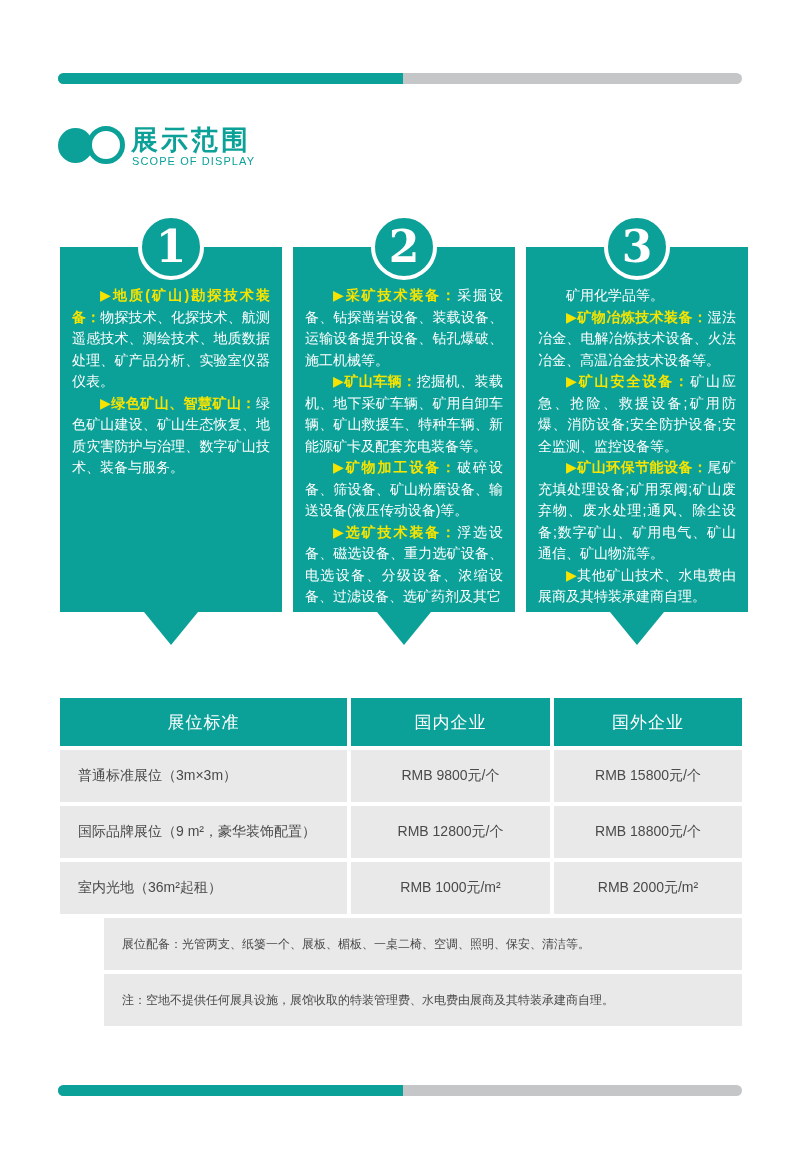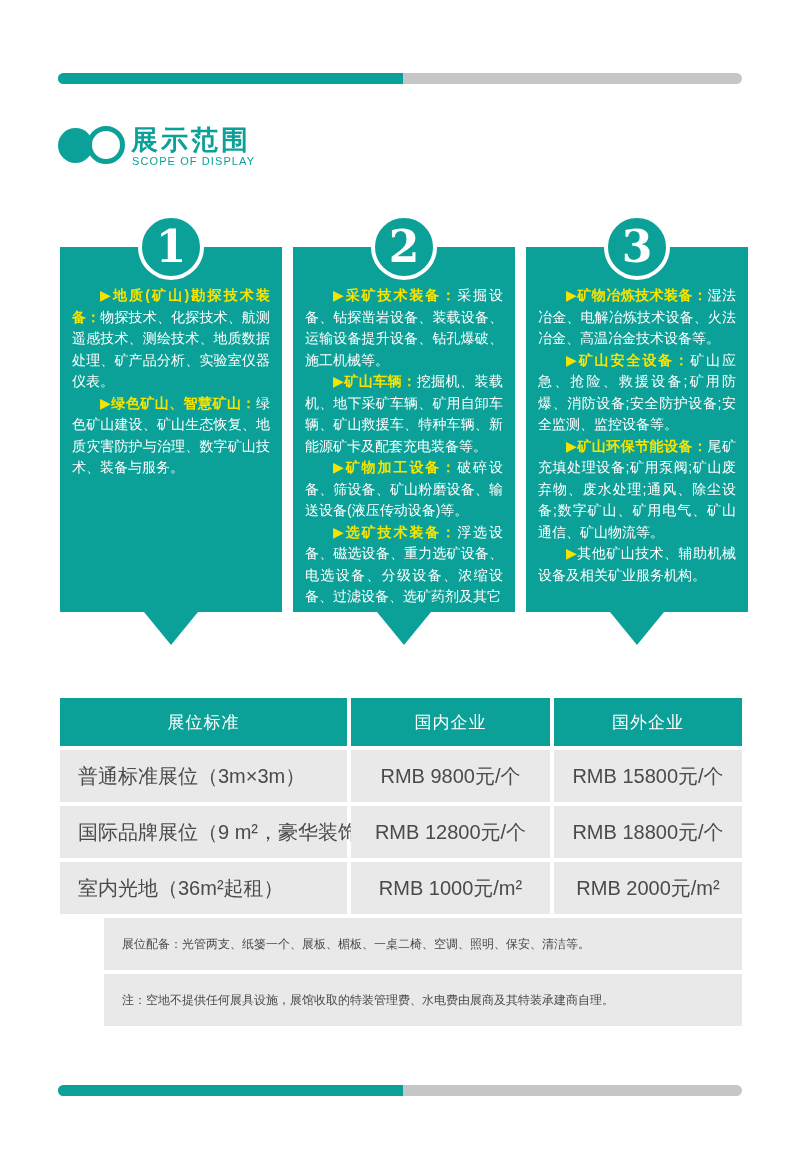--- a/index.html
+++ b/index.html
@@ -31,21 +31,21 @@
   .badge{position:absolute;left:50%;transform:translateX(-50%);top:0;width:66px;height:66px;border-radius:50%;background:var(--teal);border:4px solid #ffffff;z-index:2;display:flex;align-items:center;justify-content:center;}
   .badge span{font-family:"DejaVu Serif","Liberation Serif",serif;font-weight:bold;font-size:44px;line-height:1;color:#ffffff;}
   .card{margin-top:33px;height:365px;background:var(--teal);padding:38px 12px 0 12px;color:#ffffff;font-size:14px;line-height:21.5px;text-align:justify;overflow:hidden;}
   .card p{margin:0;text-indent:2em;}
   .card .lbl{color:var(--yellow);font-weight:bold;}
   .pointer{width:0;height:0;margin:0 auto;border-left:27px solid transparent;border-right:27px solid transparent;border-top:33px solid var(--teal);}
 
   
   .pricing{position:absolute;left:60px;top:698px;width:682px;display:grid;grid-template-columns:287px 199px 188px;gap:4px;color:#4a4a4a;}
   .th{background:var(--teal);color:#ffffff;font-weight:normal;font-size:17px;height:48px;display:flex;align-items:center;justify-content:center;letter-spacing:1px;}
-  .td{background:var(--row-bg);height:52px;display:flex;align-items:center;justify-content:center;font-size:20px;white-space:nowrap;}
+  .td{background:var(--row-bg);height:52px;display:flex;align-items:center;justify-content:center;font-size:14px;white-space:nowrap;}
   .td.left{justify-content:flex-start;padding-left:18px;}
   .note{grid-column:1/-1;background:var(--row-bg);height:52px;display:flex;align-items:center;padding-left:18px;font-size:12px;white-space:nowrap;margin-left:44px;}
 </style>
 </head>
 <body>
 
 <div class="page">
 
   <div class="bar top">
     <div class="teal-seg"></div>
@@ -82,24 +82,25 @@
         <p><span class="lbl">▶选矿技术装备：</span><span>浮选设备、磁选设备、重力选矿设备、电选设备、分级设备、浓缩设备、过滤设备、选矿药剂及其它</span></p>
       </div>
       <div class="pointer"></div>
     </div>
 
     <div class="col">
       <div class="badge">
         <span>3</span>
       </div>
       <div class="card">
+        <p><span class="lbl"></span><span>矿用化学品等。</span></p>
         <p><span class="lbl">▶矿物冶炼技术装备：</span><span>湿法冶金、电解冶炼技术设备、火法冶金、高温冶金技术设备等。</span></p>
         <p><span class="lbl">▶矿山安全设备：</span><span>矿山应急、抢险、救援设备;矿用防爆、消防设备;安全防护设备;安全监测、监控设备等。</span></p>
         <p><span class="lbl">▶矿山环保节能设备：</span><span>尾矿充填处理设备;矿用泵阀;矿山废弃物、废水处理;通风、除尘设备;数字矿山、矿用电气、矿山通信、矿山物流等。</span></p>
-        <p><span class="lbl">▶</span><span>其他矿山技术、辅助机械设备及相关矿业服务机构。</span></p>
+        <p><span class="lbl">▶</span><span>其他矿山技术、水电费由展商及其特装承建商自理。</span></p>
       </div>
       <div class="pointer"></div>
     </div>
 
   </div>
 
   <div class="pricing">
     <div class="th">展位标准</div>
     <div class="th">国内企业</div>
     <div class="th">国外企业</div>

